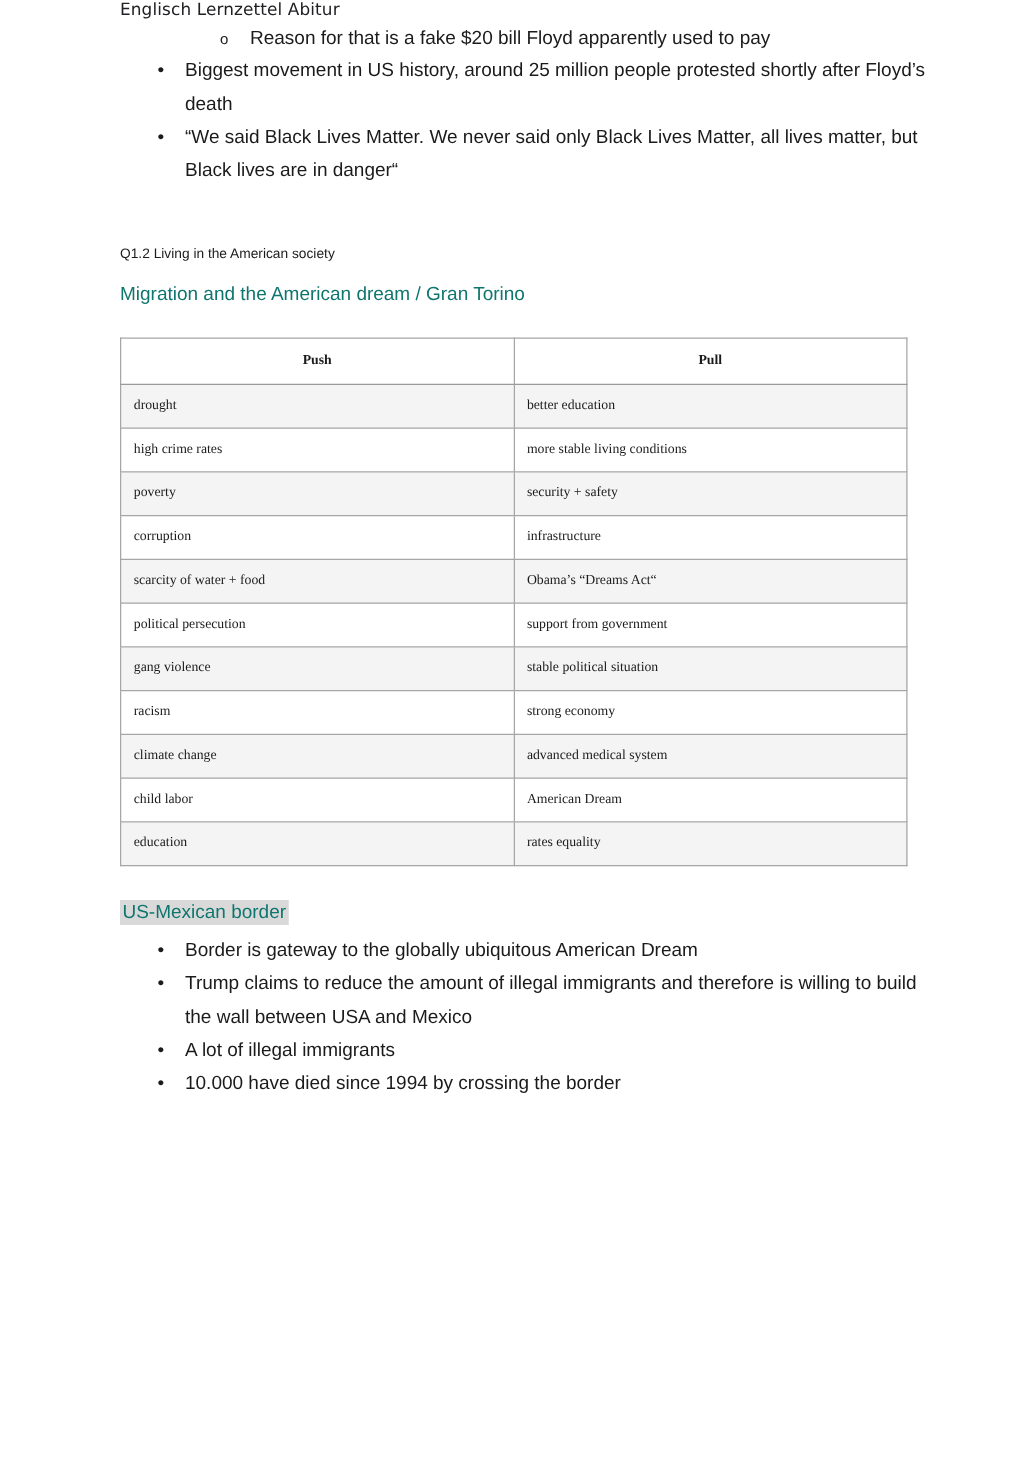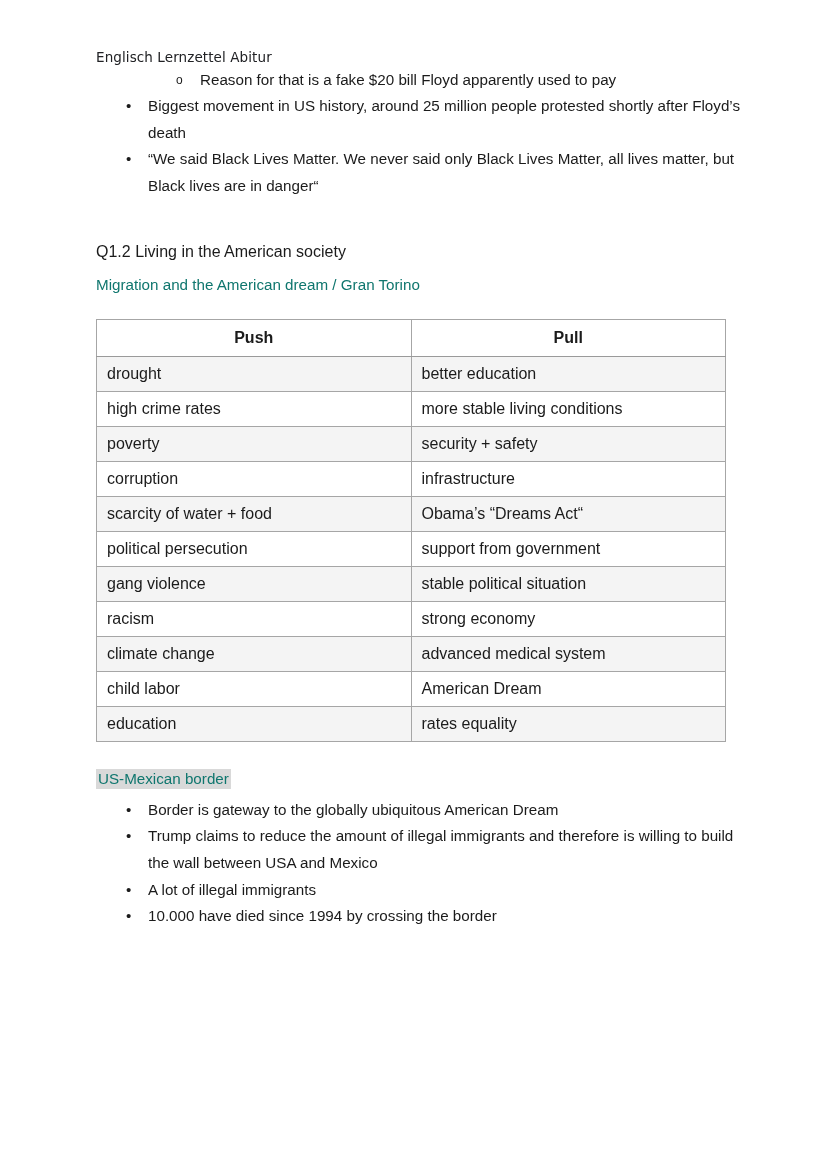--- a/index.html
+++ b/index.html
@@ -26,21 +26,20 @@
     top: 0;
     width: 648px;
   }
 
   
   .doc-header {
     font-family: "DejaVu Sans", sans-serif;
     font-size: 13.5px;
     color: #202124;
     letter-spacing: 0.1px;
-    padding-top: 49px;
     line-height: 1.3;
   }
 
   
   ul.lvl1 {
     list-style: none;
     margin: 0;
     padding: 0;
   }
   ul.lvl1 > li {
@@ -77,21 +76,21 @@
     font-size: 12px;
     line-height: 26.6px;
     color: #1b1b1b;
   }
 
   .first-sub { margin-top: 46px; }
 
   
   .sec-gap { height: 39px; }
   .heading-plain {
-    font-size: 16px;
+    font-size: 11px;
     line-height: 26.6px;
     color: #1b1b1b;
   }
   .subheading-plain {
     font-size: 15.2px;
     line-height: 26.6px;
     color: #0f766e;
     margin-top: 6.5px;
   }
 
@@ -104,21 +103,22 @@
     padding: 1px 2px 2px 2px;
   }
   .highlight-wrap { margin-top: 0; }
 
   
   table.pushpull {
     border-collapse: collapse;
     width: 630px;
     margin-top: 21px;
     table-layout: fixed;
-    font-size: 16px;
+    font-size: 11px;
+    font-family: Liberation Serif, serif;
   }
   table.pushpull th,
   table.pushpull td {
     border: 1px solid #a6a6a6;
     padding: 8px 10px 9px 10px;
     vertical-align: middle;
     line-height: 17px;
     color: #1b1b1b;
     font-weight: normal;
     text-align: left;

